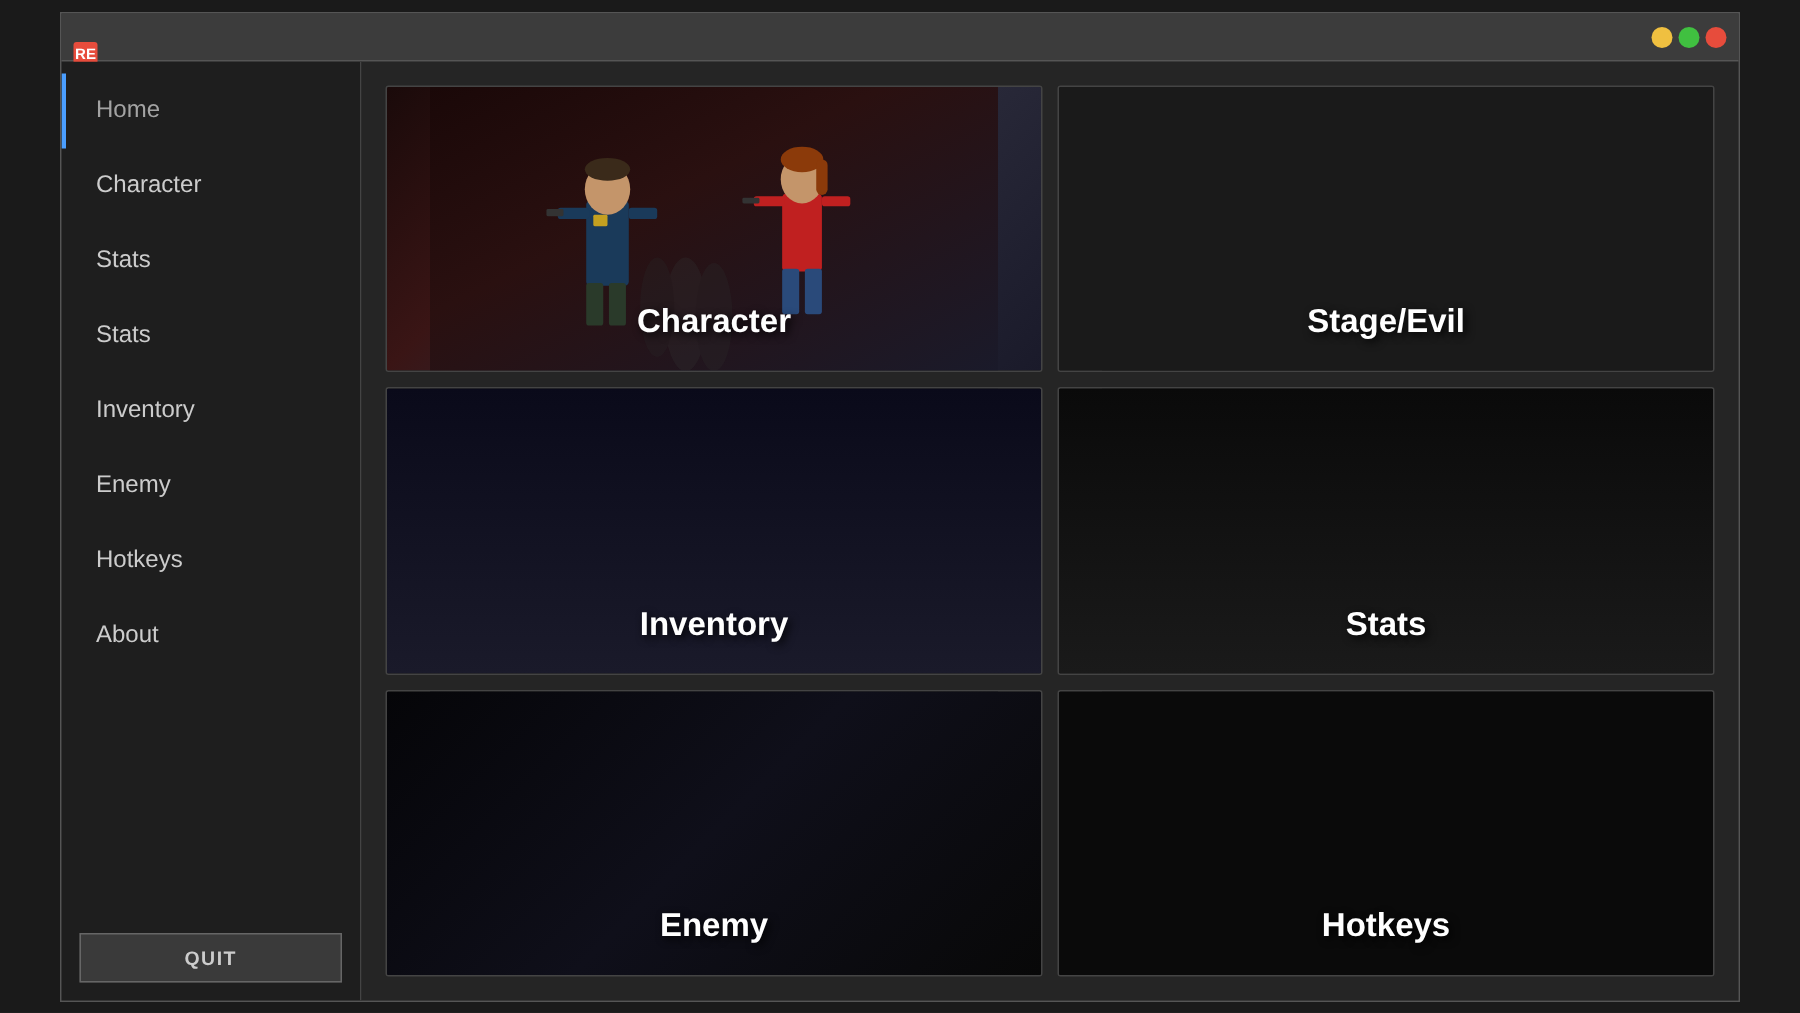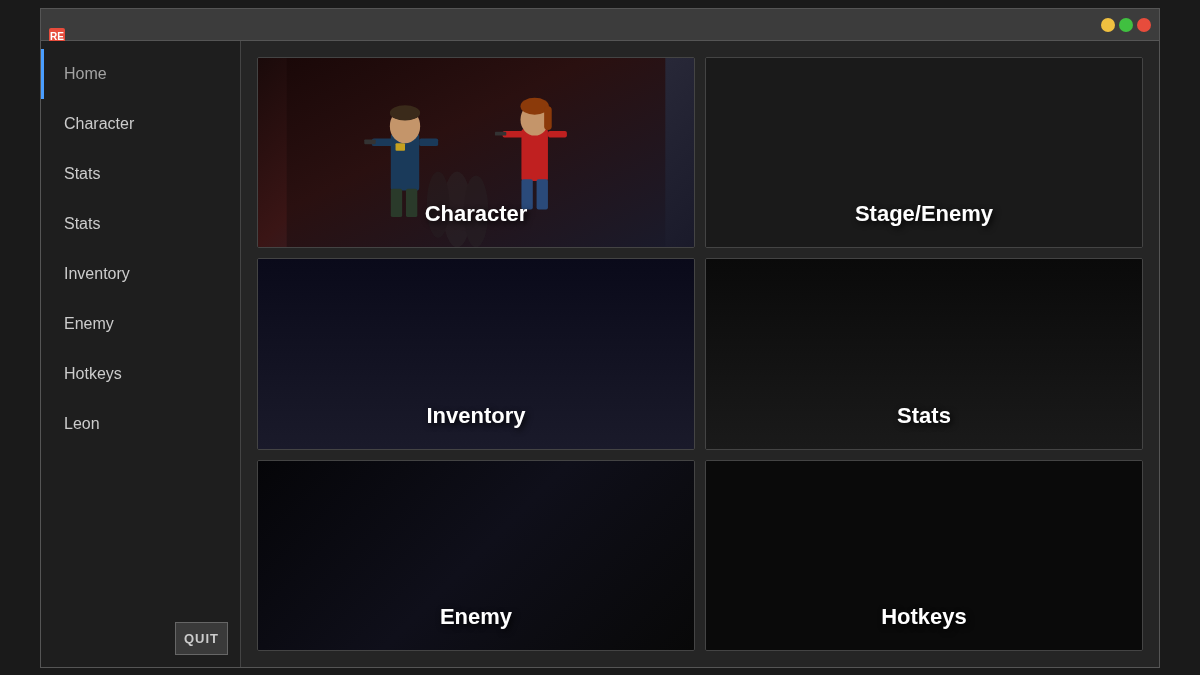--- a/index.html
+++ b/index.html
@@ -95,23 +95,22 @@
       cursor: pointer;
       border-left: 3px solid transparent;
     }
     .nav-item.active {
       border-left: 3px solid #4a9eff;
       color: #a3a3a3;
     }
     .sidebar-buttons {
       padding: 12px;
       display: flex;
-      flex-direction: row;
+      flex-direction: column;
       gap: 6px;
-      justify-content: flex-end;
     }
     .sidebar-btn {
       background: #3a3a3a;
       border: 1px solid #666;
       color: #ccc;
       padding: 8px;
       font-size: 13px;
       font-weight: bold;
       cursor: pointer;
       text-align: center;
@@ -227,21 +226,21 @@
         <div class="nav-item">
           <span>Inventory</span>
         </div>
         <div class="nav-item">
           <span>Enemy</span>
         </div>
         <div class="nav-item">
           <span>Hotkeys</span>
         </div>
         <div class="nav-item">
-          <span>Leon</span>
+          <span>About</span>
         </div>
       </div>
       <div class="sidebar-buttons">
         <button class="sidebar-btn">QUIT</button>
       </div>
     </div>
 
     <div class="main-content">
 
       <div class="tile tile-character">
@@ -327,21 +326,21 @@
           <text x="292" y="122" fill="#aaa" font-size="10" text-anchor="middle" font-weight="bold">H</text>
 
           <rect x="220" y="28" width="70" height="14" fill="rgba(0,0,0,0.5)" rx="1"></rect>
           <text x="255" y="39" fill="#ccc" font-size="9" text-anchor="middle">Chief's Office</text>
 
           <circle cx="250" cy="110" r="5" fill="#4a9eff" opacity="0.8"></circle>
 
           <line x1="10" y1="80" x2="390" y2="80" stroke="#333" stroke-width="0.5"></line>
           <line x1="200" y1="10" x2="200" y2="190" stroke="#333" stroke-width="0.5"></line>
         </svg>
-        <span class="tile-label">Stage/Enemy</span>
+        <span class="tile-label">Stage/Evil</span>
       </div>
 
       <div class="tile tile-inventory">
         <div class="tile-bg"></div>
         <svg width="100%" height="100%" viewBox="0 0 400 200">
           <rect width="400" height="200" fill="#0a0a18"></rect>
 
           <rect x="10" y="15" width="380" height="115" fill="#111120" rx="3"></rect>
 
           <rect x="15" y="20" width="90" height="50" fill="#1a1a2a" stroke="#2a2a4a" stroke-width="1" rx="2"></rect>

